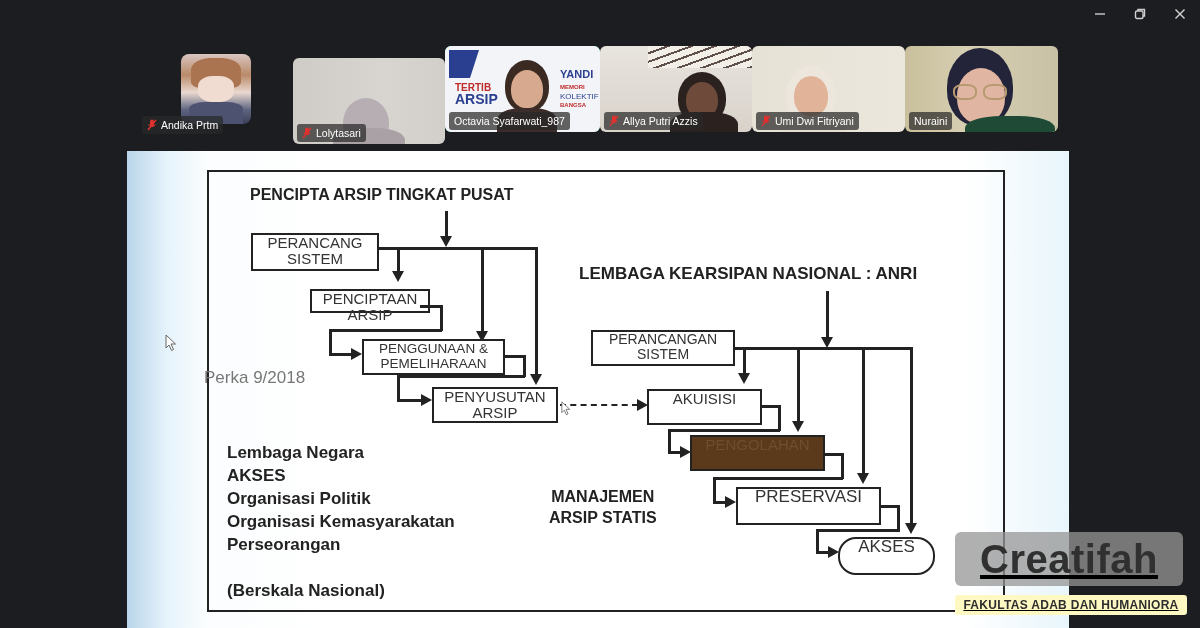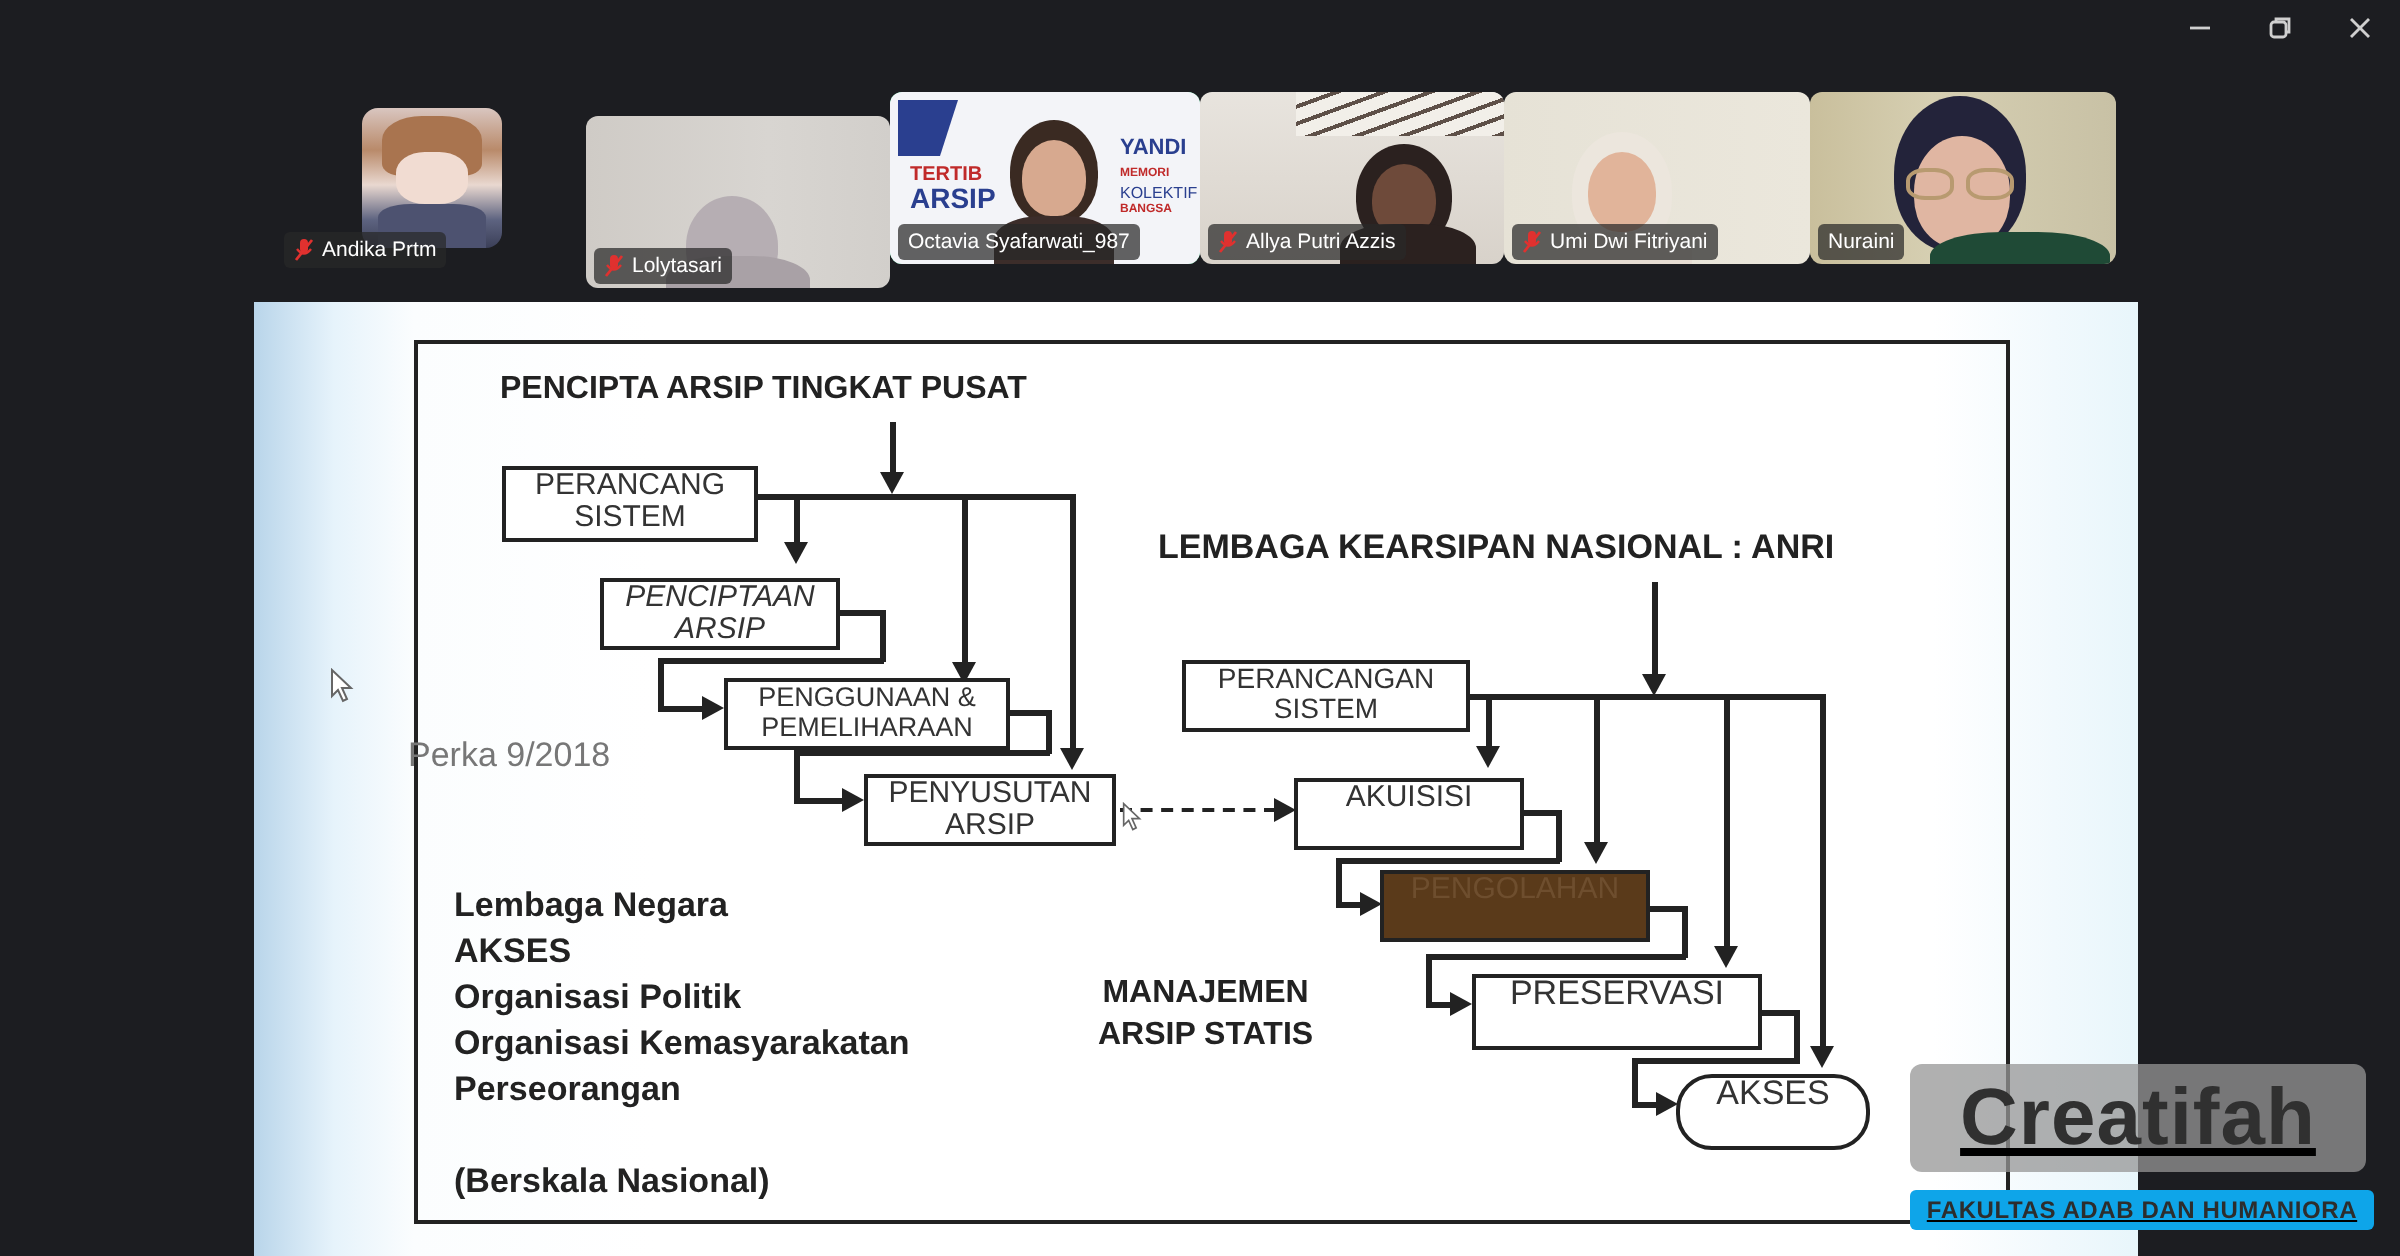--- a/index.html
+++ b/index.html
@@ -36,21 +36,21 @@
   .dashed { position: absolute; border-top: 2.5px dashed #222; height: 0; }
 
   .perka { position: absolute; left: 77px; top: 217px; font-size: 17px; color: #777; }
   .org-list { position: absolute; left: 100px; top: 290px; font-size: 17px; font-weight: bold; color: #222; line-height: 23px; }
 
   .cursor { position: absolute; }
 
   
   .wm { position: absolute; left: 955px; top: 532px; width: 230px; text-decoration: underline; }
   .wm-title { width: 228px; height: 54px; background: rgba(150,150,150,0.75); border-radius: 6px; display: flex; align-items: center; justify-content: center; font-size: 40px; font-weight: bold; color: #303030; letter-spacing: 0.5px; }
-  .wm-sub { margin-top: 9px; width: 232px; height: 20px; background: #0ea5e9; border-radius: 3px; display: flex; align-items: center; justify-content: center; font-size: 12px; font-weight: bold; color: #2d2d2d; letter-spacing: 0.3px; }
+  .wm-sub { margin-top: 9px; width: 232px; height: 20px; background: #fef9c3; border-radius: 3px; display: flex; align-items: center; justify-content: center; font-size: 12px; font-weight: bold; color: #2d2d2d; letter-spacing: 0.3px; }
 </style>
 </head>
 <body>
 
 <div class="app">
 
   <div class="win-controls">
     <div class="win-btn">
       <svg width="12" height="12">
           <line x1="1" y1="6" x2="11" y2="6"></line>
@@ -191,21 +191,21 @@
     <div class="arrow-down" style="left:265px; top:120px;"></div>
     <div class="line" style="left:354px; top:96px; width:2.5px; height:86px;"></div>
     <div class="arrow-down" style="left:349px; top:180px;"></div>
 
     <div class="box" style="left:124px; top:82px; width:128px; height:38px;">
       <div>
           <div>PERANCANG</div>
           <div>SISTEM</div>
         </div>
     </div>
-    <div class="box" style="left:173px; top:138px; width:120px; height:36px;font-style:italic;">
+    <div class="box" style="left:183px; top:138px; width:120px; height:24px;">
       <div>
           <div>PENCIPTAAN</div>
           <div>ARSIP</div>
         </div>
     </div>
 
     <div class="line" style="left:293px; top:154px; width:22px; height:2.5px;"></div>
     <div class="line" style="left:313px; top:154px; width:2.5px; height:26px;"></div>
     <div class="line" style="left:202px; top:178px; width:113px; height:2.5px;"></div>
     <div class="line" style="left:202px; top:178px; width:2.5px; height:26px;"></div>

